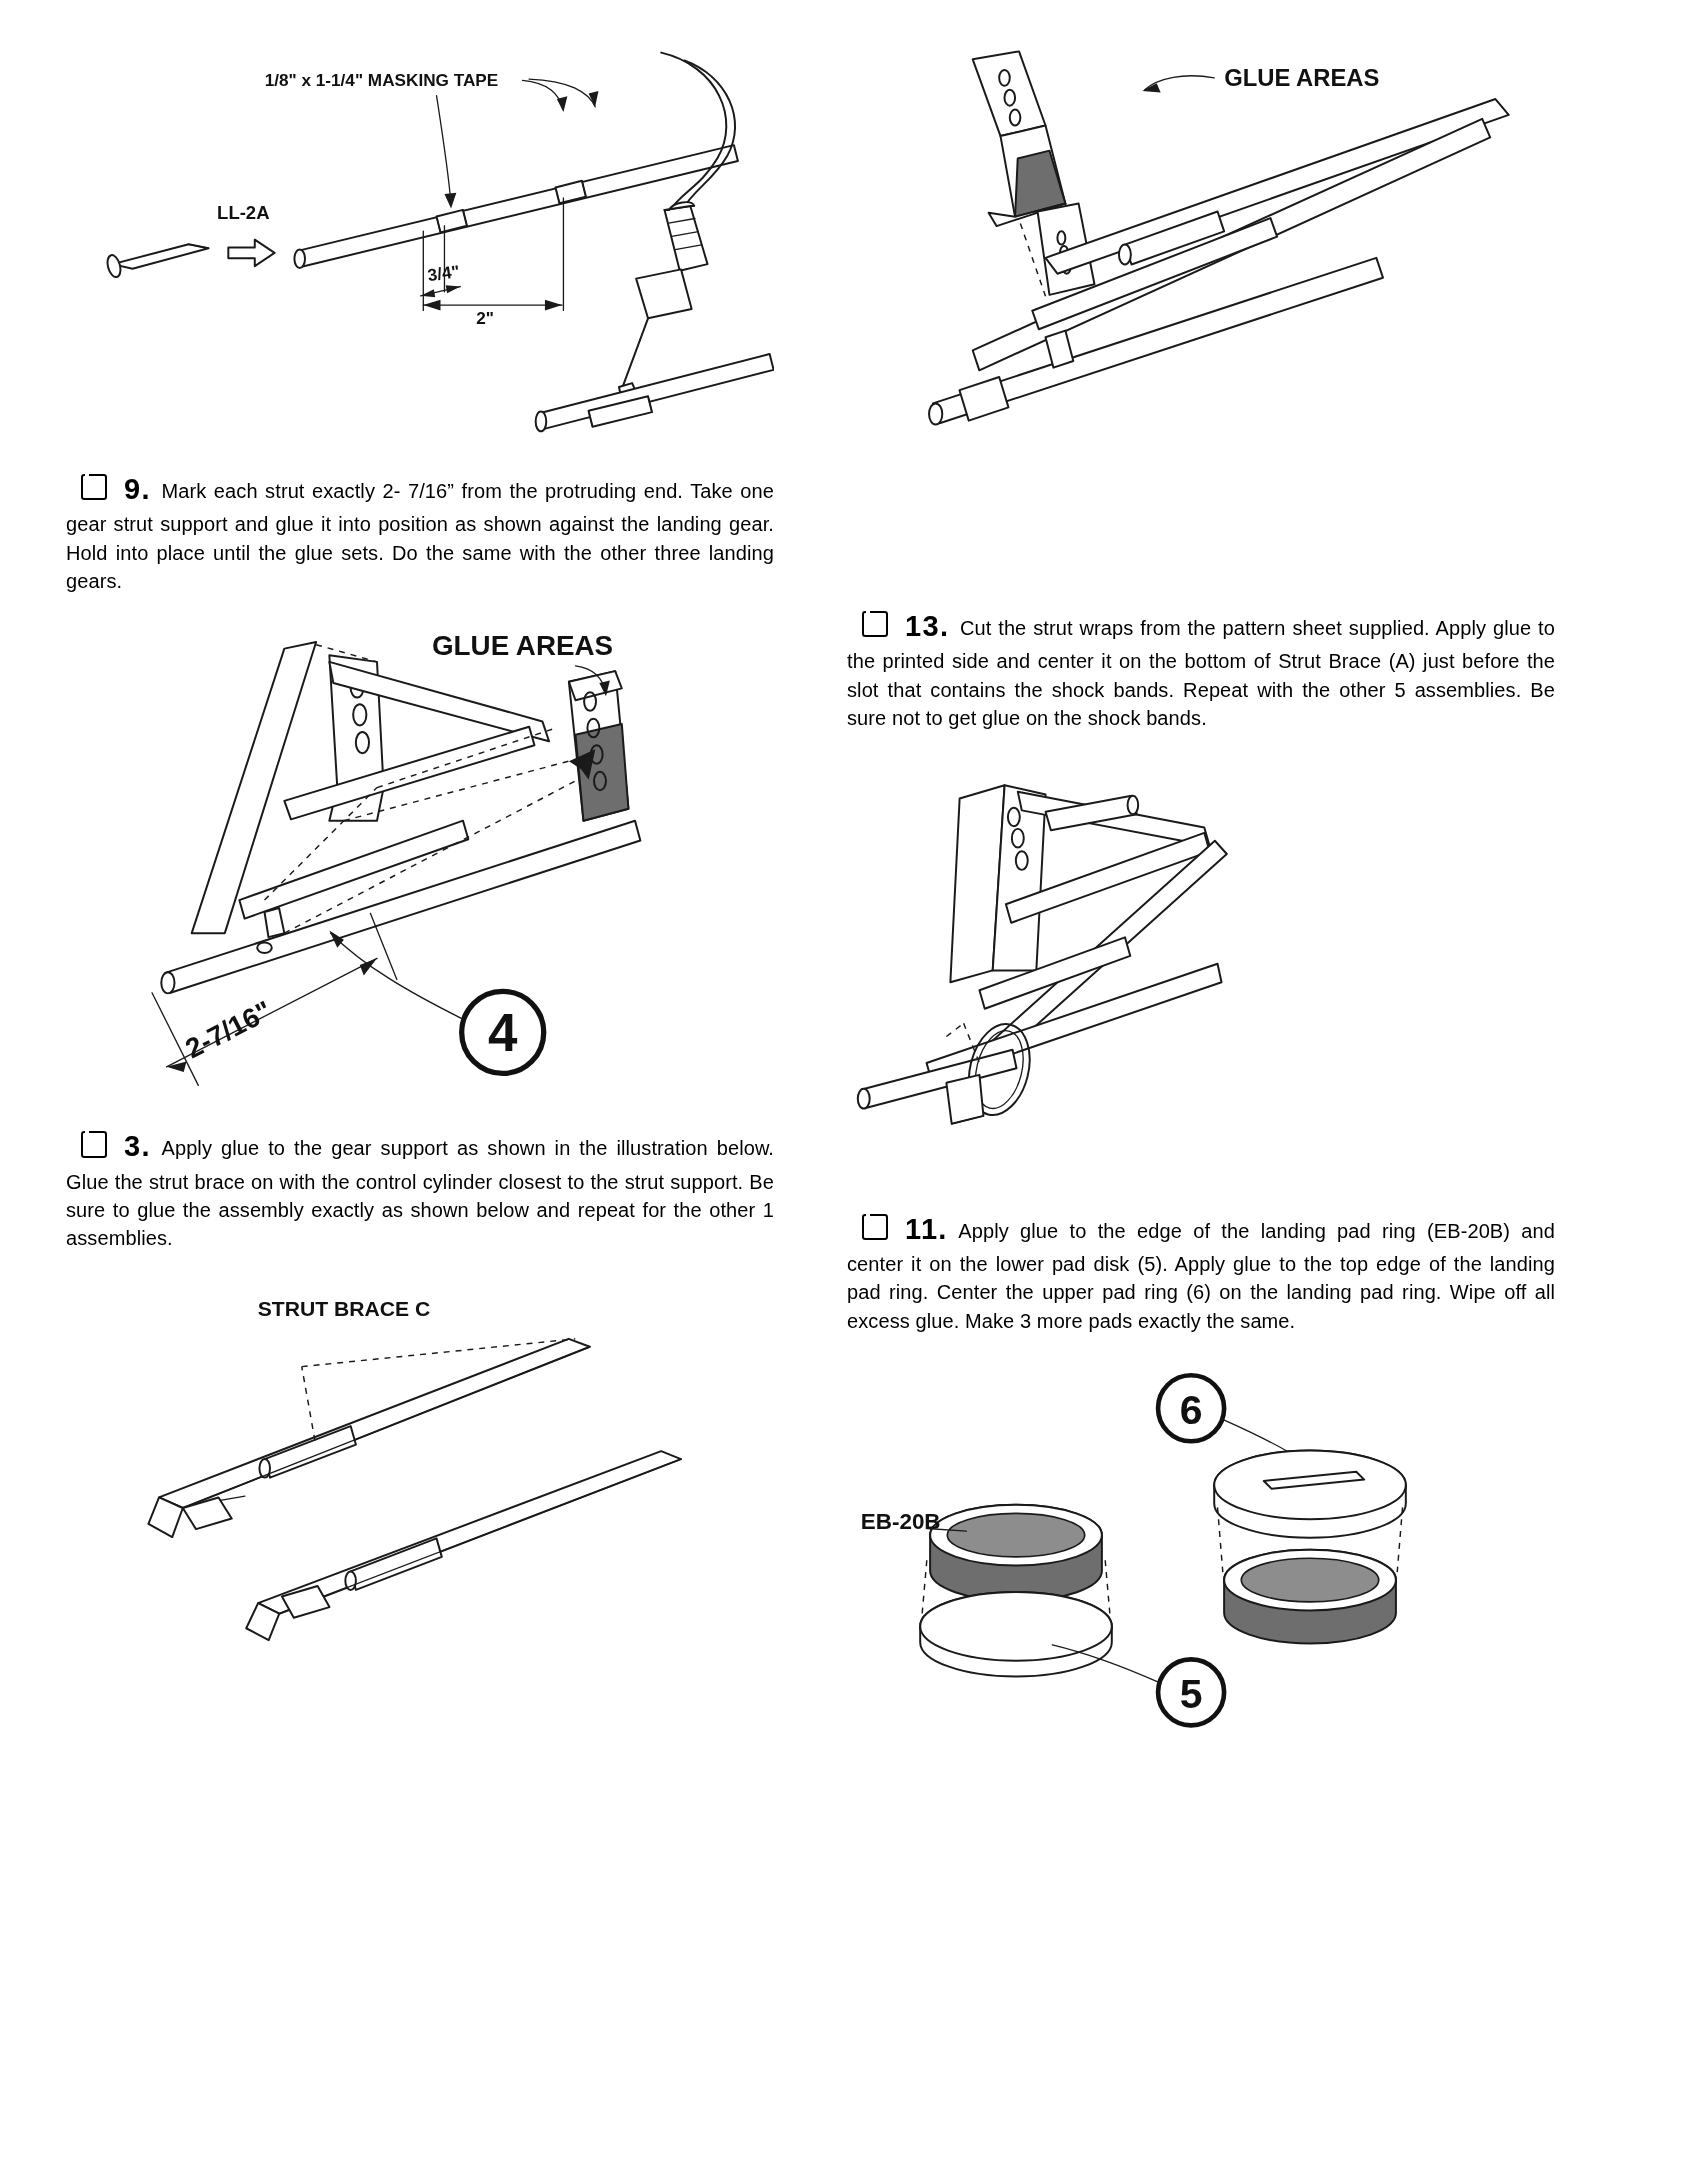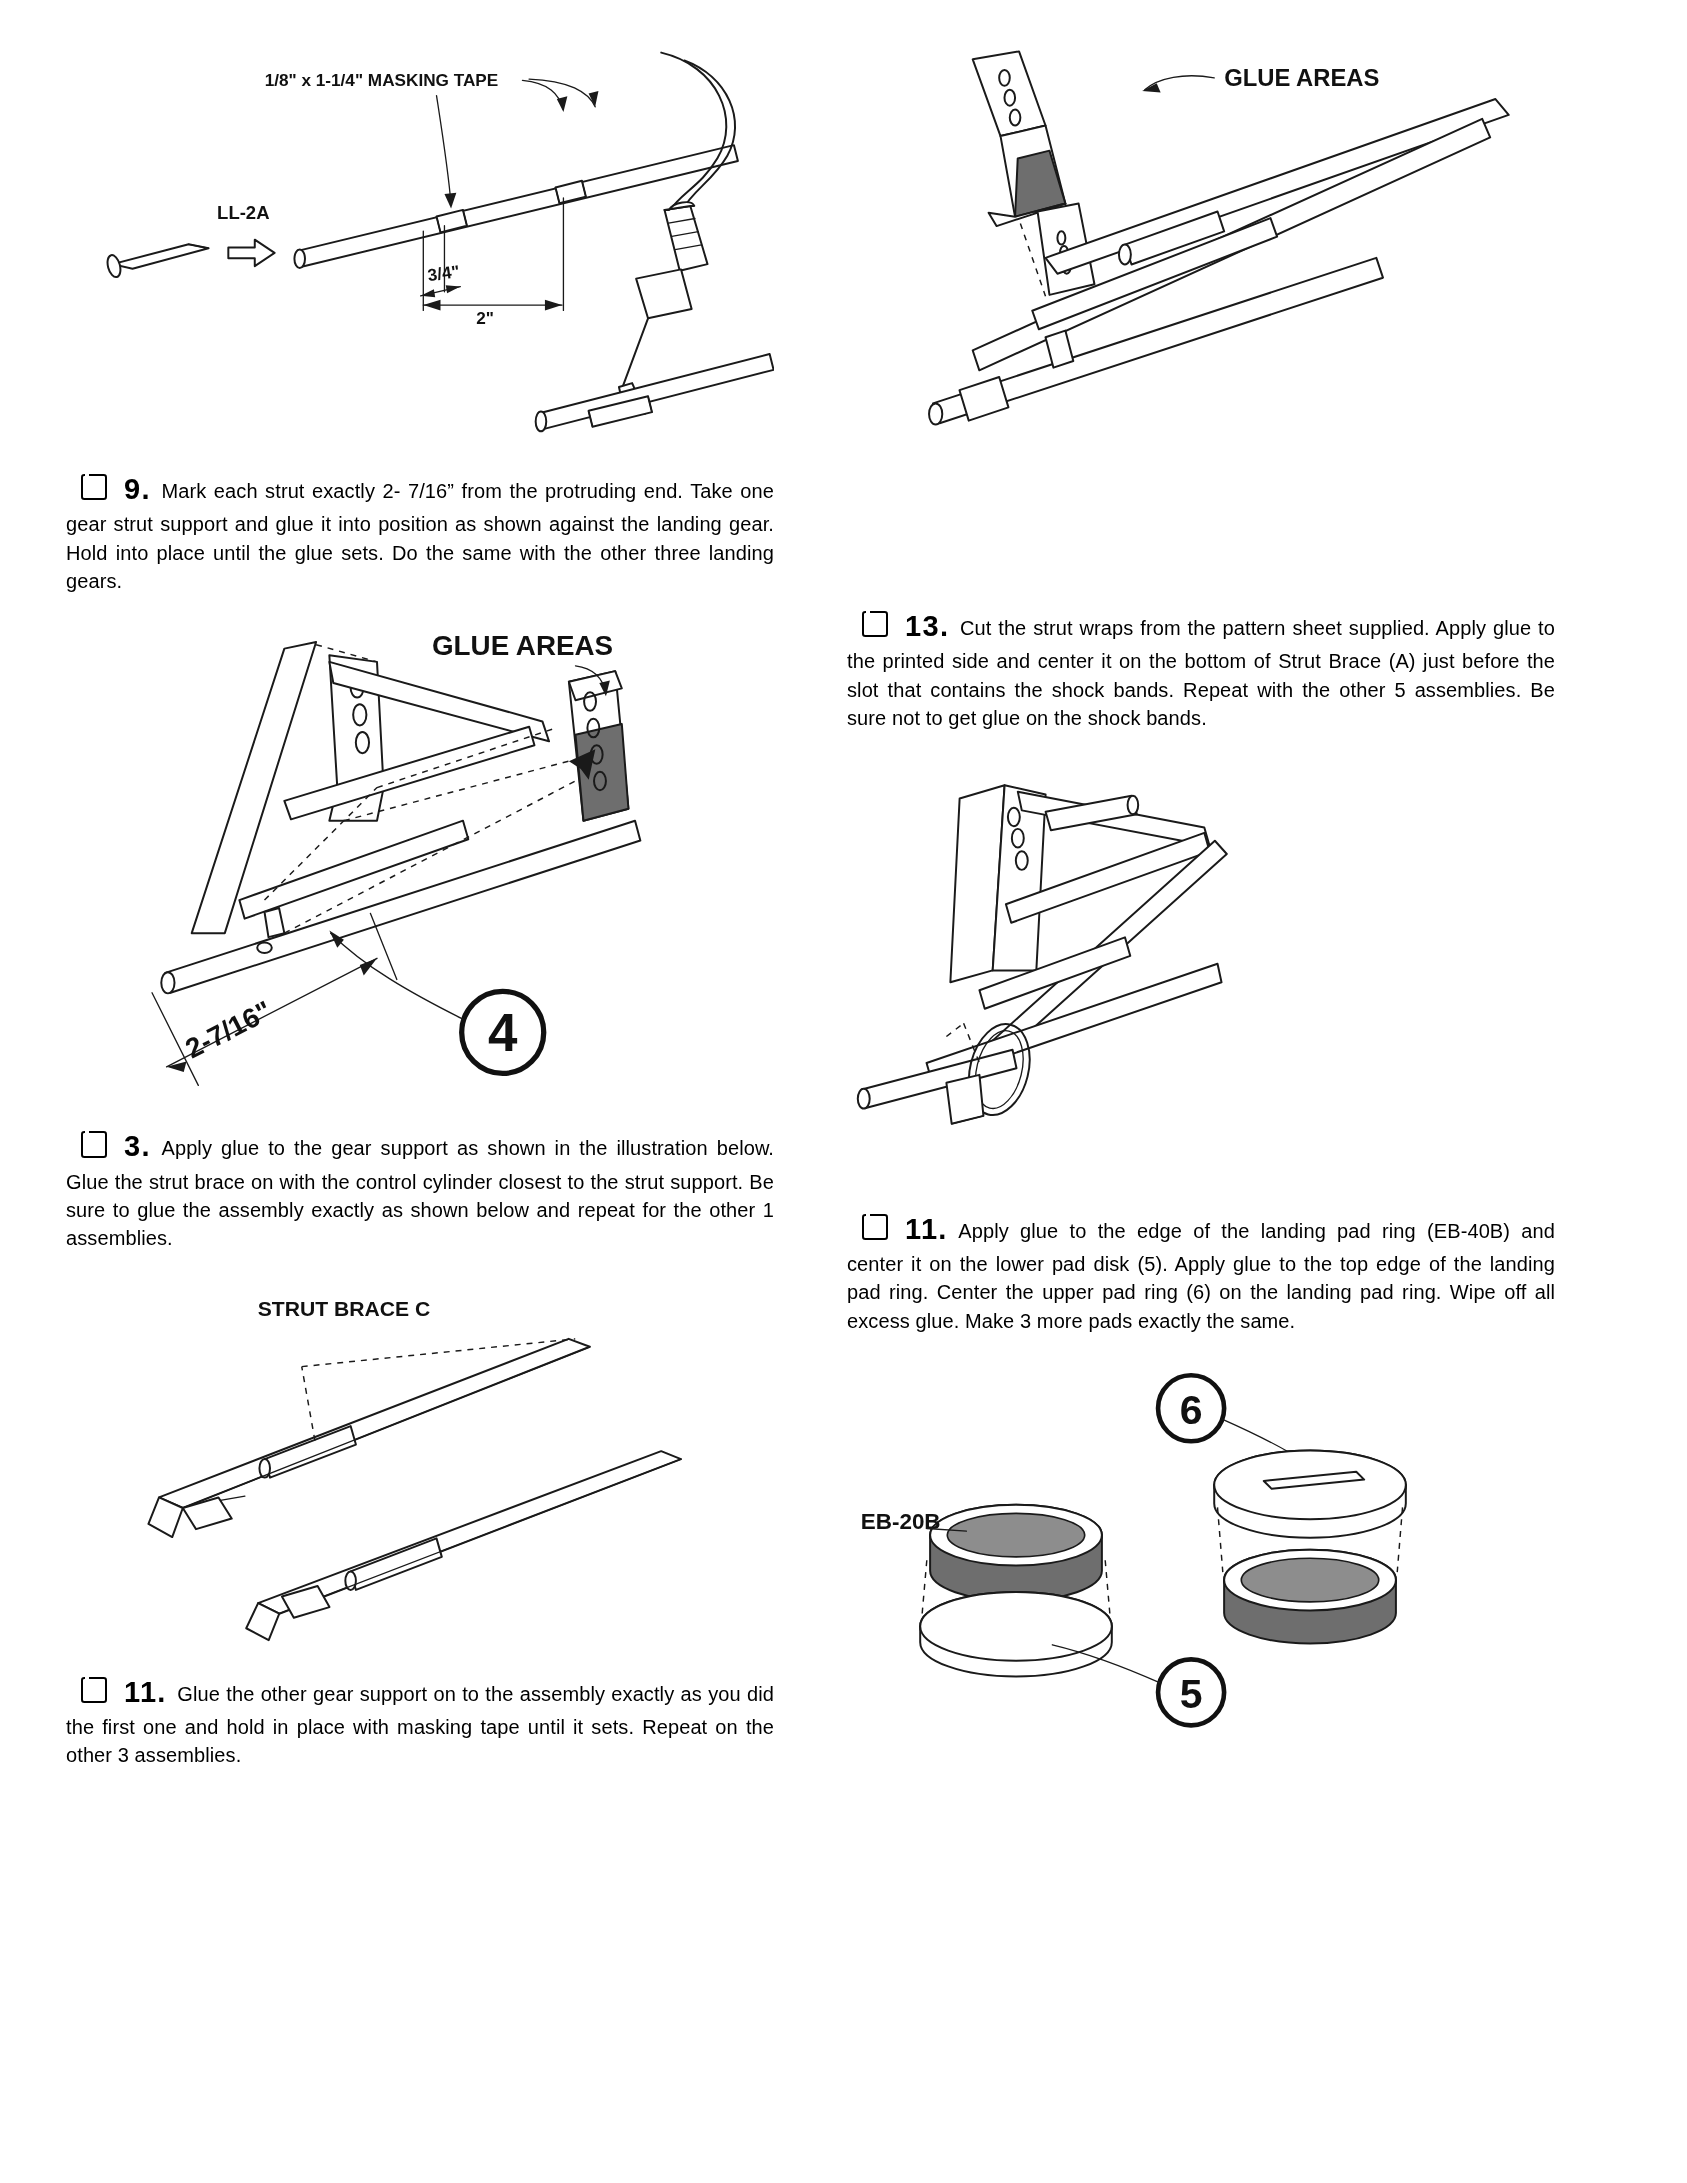--- a/index.html
+++ b/index.html
@@ -273,23 +273,20 @@
             <path class="fill-w" d="M290,480 L900,250 L930,262 L322,496 Z"></path>
             <path class="fill-w" d="M290,480 L322,496 L306,536 L272,518 Z"></path>
             <path class="fill-w" d="M430,432 L560,382 L568,410 L438,460 Z"></path>
             <ellipse class="fill-w" cx="430" cy="446" rx="8" ry="14"></ellipse>
             <path class="ln-t" d="M322,496 L930,262"></path>
             <path class="fill-w" d="M326,470 L380,454 L398,486 L344,502 Z"></path>
           </g>
         </svg>
       </div>
 
-      <div class="step" style="margin-top:16px;">
-        <span class="chk"></span><span class="num">11.</span><span class="txt">Glue the other gear support on to the assembly exactly as you did the first one and hold in place with masking tape until it sets. Repeat on the other 3 assemblies.</span>
-      </div>
     </div>
 
     <div class="col">
 
       <div class="fig" style="height:556px;">
         <svg width="708" height="556" viewBox="0 0 1070 840">
           <text class="lbl" x="570" y="60" font-size="36">GLUE AREAS</text>
           <path class="ln-t" d="M555,48 C510,40 470,48 450,66"></path>
           <path class="fill-k" d="M446,68 L468,56 L474,70 Z"></path>
 
@@ -378,21 +375,21 @@
 
           <g>
             <path class="fill-w" d="M150,470 L200,458 L206,520 L158,532 Z"></path>
             <path class="ln-t" d="M158,532 L206,520"></path>
           </g>
           <path class="ln-h" d="M176,380 L200,440 M150,400 L176,380"></path>
         </svg>
       </div>
 
       <div class="step" style="margin-top:26.5px;">
-        <span class="chk"></span><span class="num">11.</span><span class="txt">Apply glue to the edge of the landing pad ring (EB-40B) and center it on the lower pad disk (5). Apply glue to the top edge of the landing pad ring. Center the upper pad ring (6) on the landing pad ring.  Wipe off all excess glue.  Make 3 more pads exactly the same.</span>
+        <span class="chk"></span><span class="num">11.</span><span class="txt">Apply glue to the edge of the landing pad ring (EB-20B) and center it on the lower pad disk (5). Apply glue to the top edge of the landing pad ring. Center the upper pad ring (6) on the landing pad ring.  Wipe off all excess glue.  Make 3 more pads exactly the same.</span>
       </div>
 
       <div class="fig" style="height:370px; margin-top:26.5px;">
         <svg width="708" height="370" viewBox="0 0 1070 560">
 
           <g>
             <circle cx="520" cy="70" r="50" fill="#fff" stroke="#111" stroke-width="7"></circle>
             <text class="circnum" x="520" y="94" font-size="62">6</text>
             <path class="ln-t" d="M566,86 C620,110 660,130 690,150"></path>
           </g>

